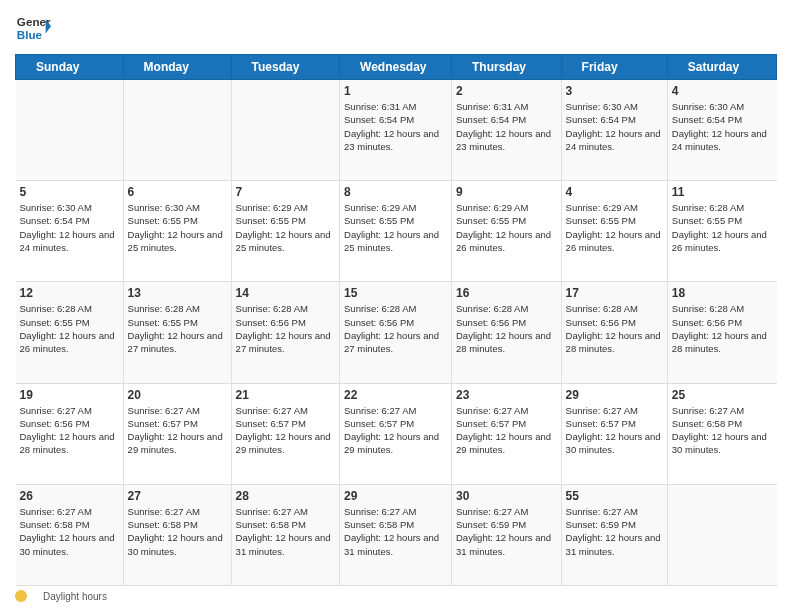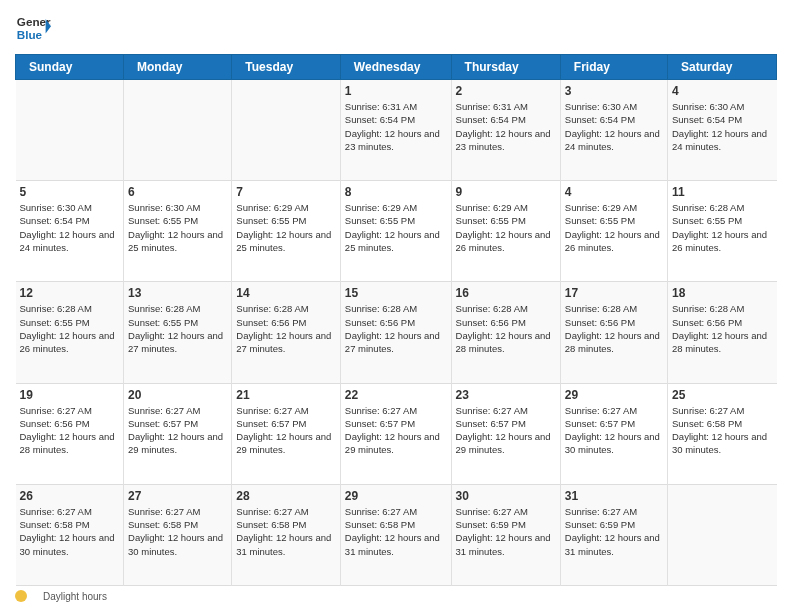--- a/index.html
+++ b/index.html
@@ -47,21 +47,21 @@
     table {
       width: 100%;
       border-collapse: collapse;
       flex: 1;
     }
     thead tr {
       background: #1a73b8;
       color: #fff;
     }
     thead th {
-      padding: 5px 13px;
+      padding: 5px 20px;
       font-size: 12px;
       font-weight: bold;
       text-align: left;
       border: 1px solid #1565a0;
     }
     tbody tr {
       border-bottom: 1px solid #ddd;
     }
     tbody tr:nth-child(odd) {
       background: #f9f9f9;
@@ -321,21 +321,21 @@
 Sunset: 6:58 PM
 Daylight: 12 hours and 31 minutes.</div>
           </td>
           <td>
             <span class="day-num">30</span>
             <div class="day-info" style="white-space: pre-line;">Sunrise: 6:27 AM
 Sunset: 6:59 PM
 Daylight: 12 hours and 31 minutes.</div>
           </td>
           <td>
-            <span class="day-num">31</span>
+            <span class="day-num">55</span>
             <div class="day-info" style="white-space: pre-line;">Sunrise: 6:27 AM
 Sunset: 6:59 PM
 Daylight: 12 hours and 31 minutes.</div>
           </td>
           <td></td>
         </tr>
       </tbody>
   </table>
 
   <div class="footer">

